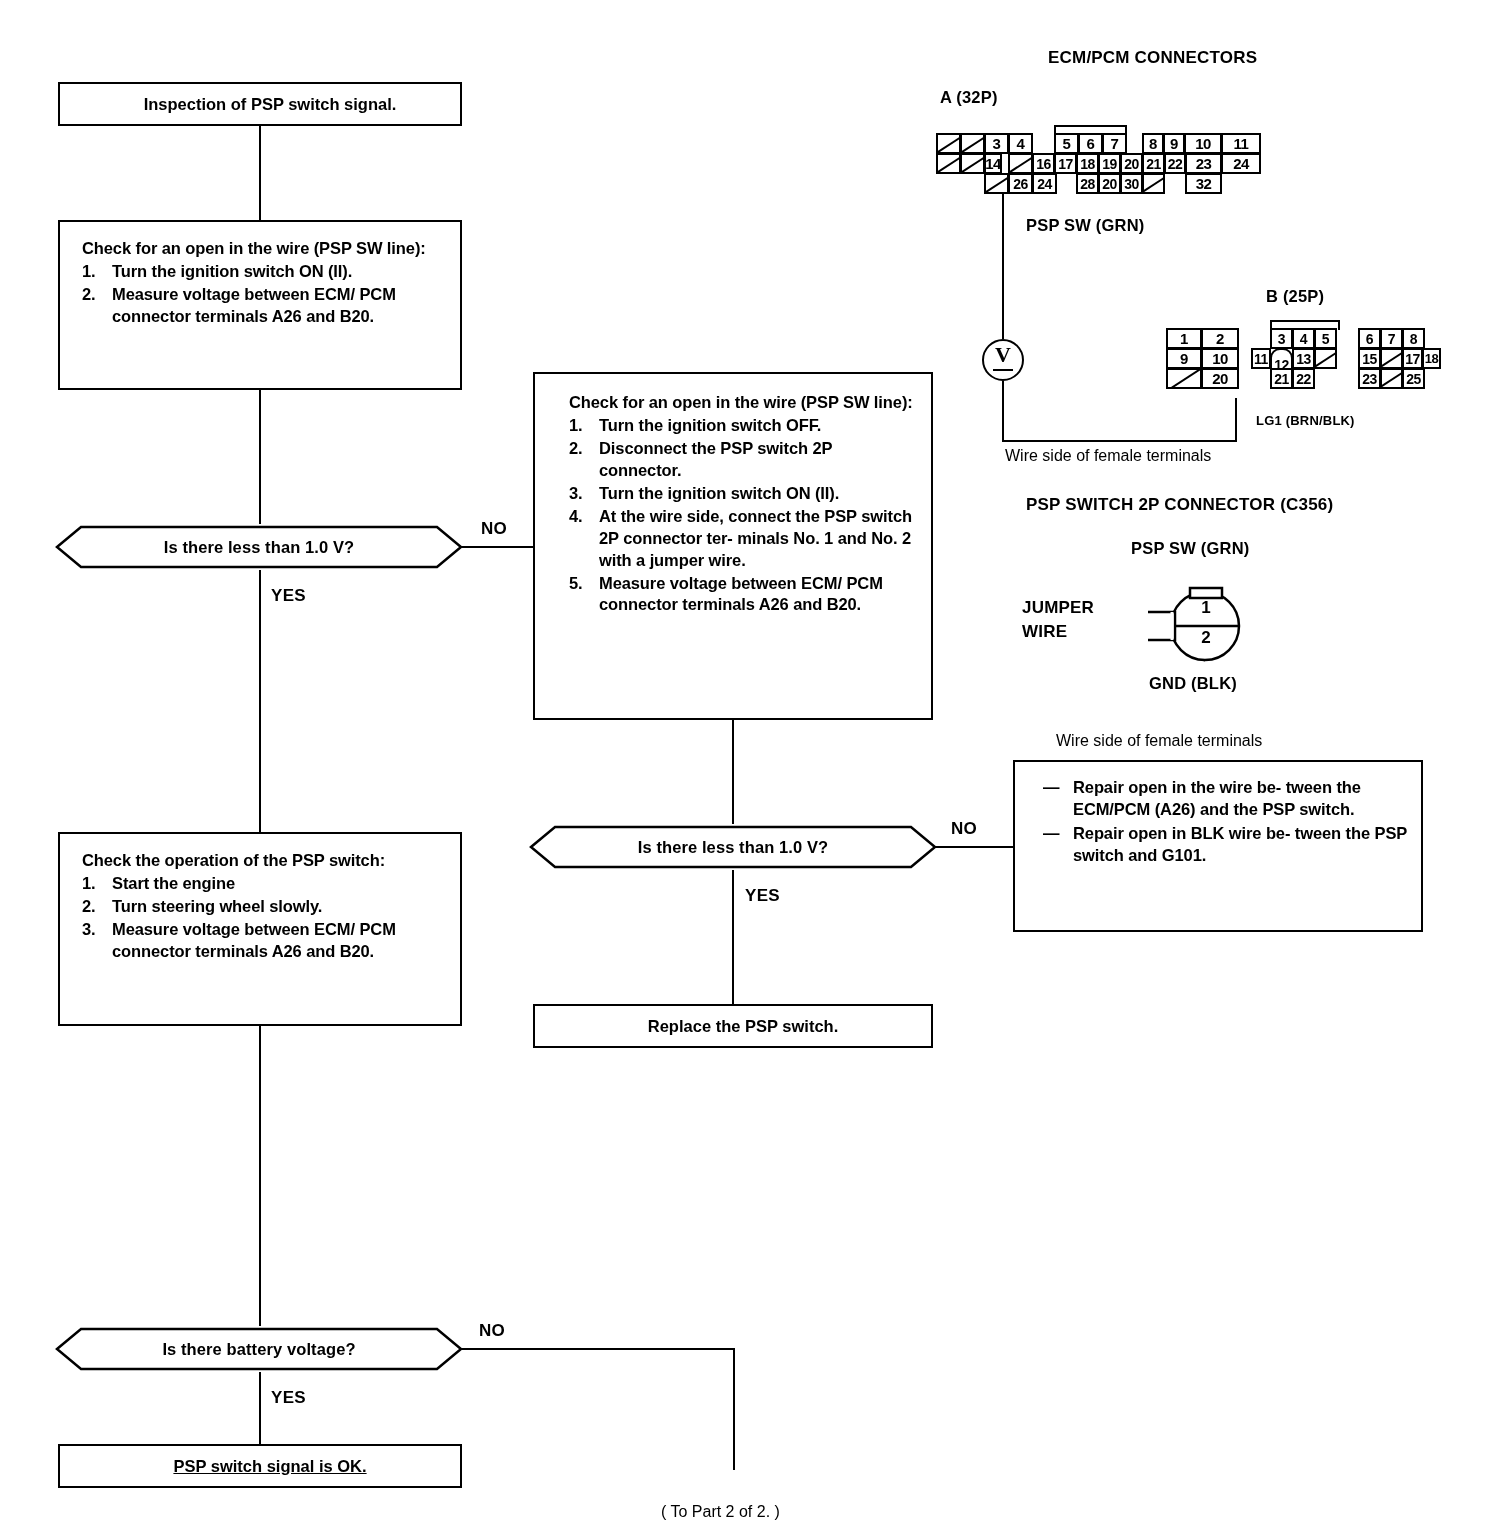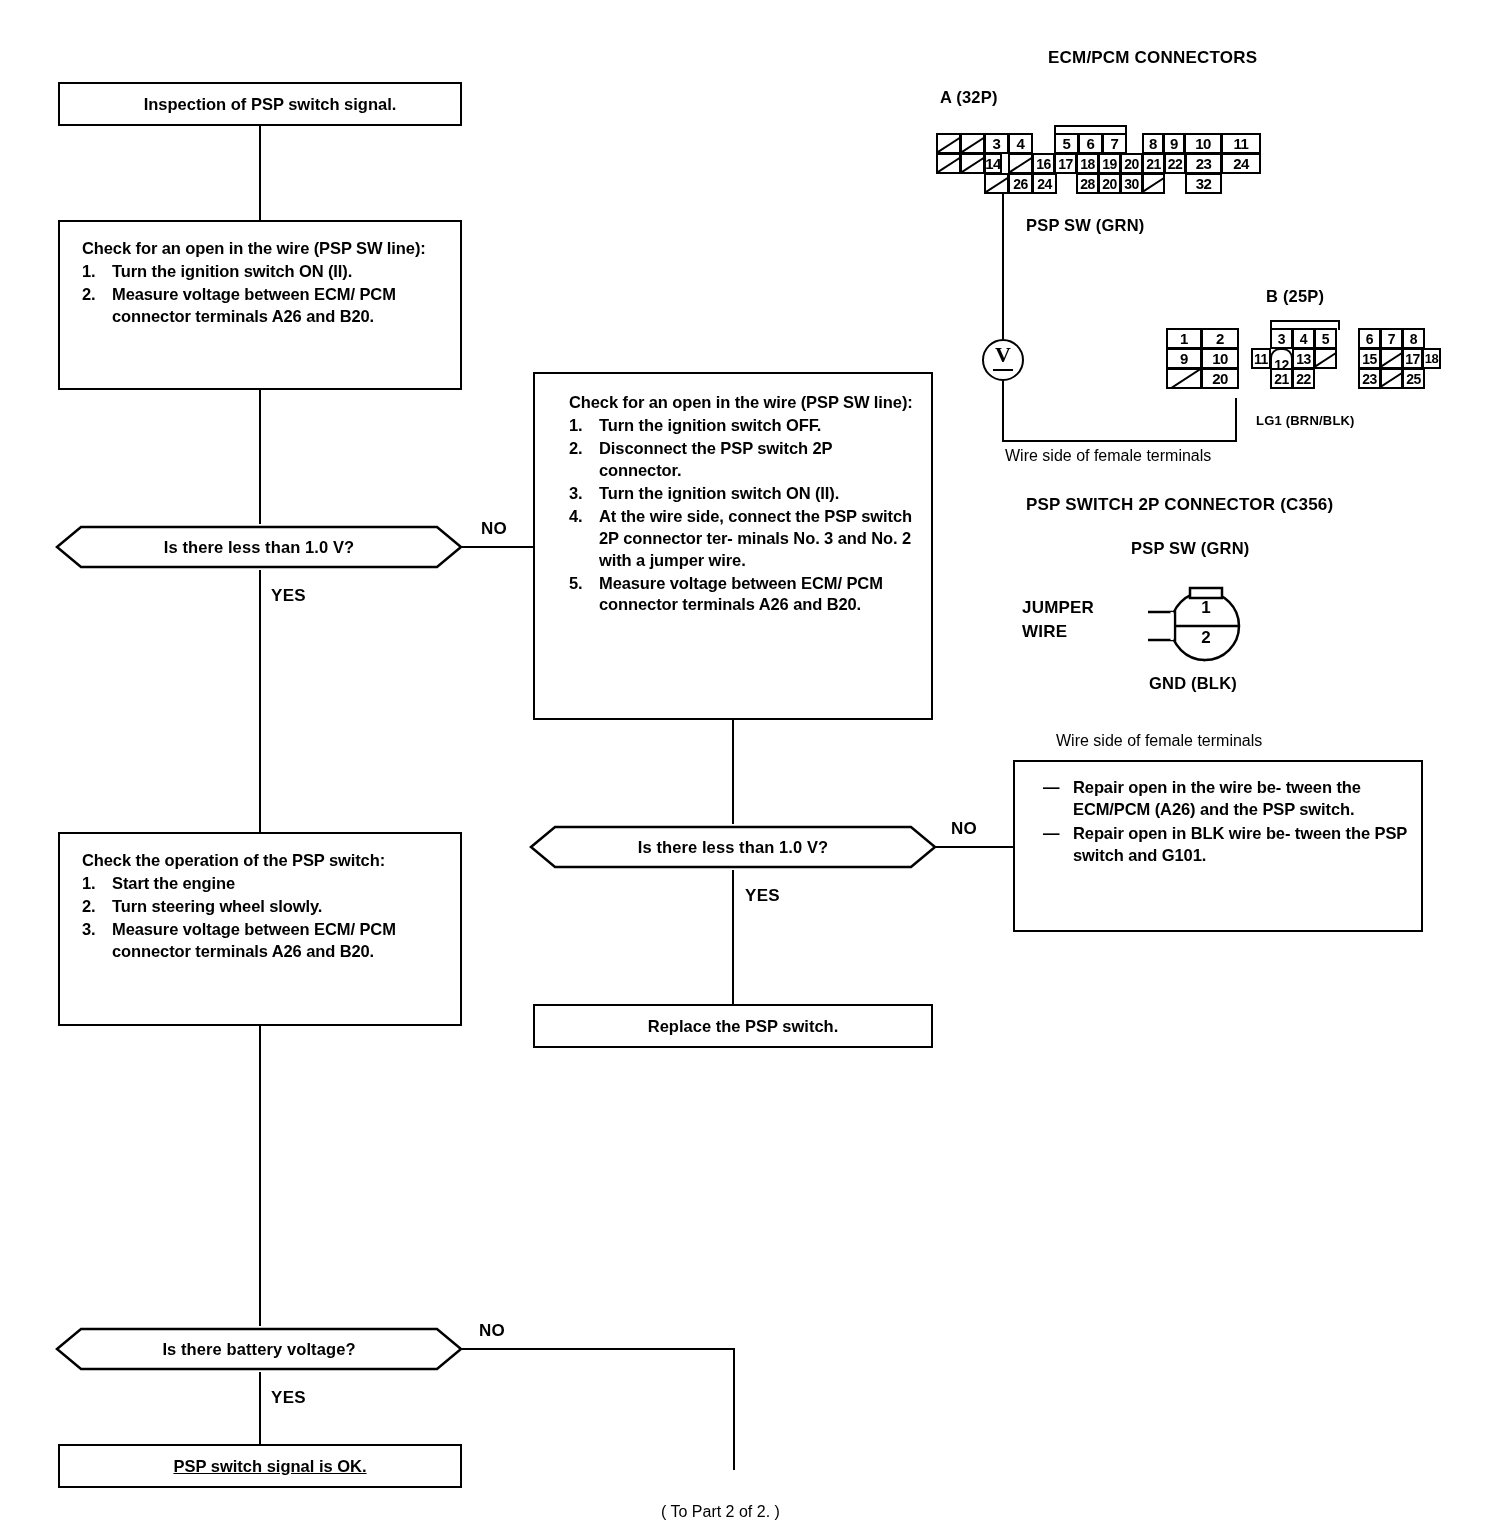--- a/index.html
+++ b/index.html
@@ -139,21 +139,21 @@
         <li>
             <span class="num">2.</span>
             <span class="txt">Disconnect the PSP switch 2P connector.</span>
           </li>
         <li>
             <span class="num">3.</span>
             <span class="txt">Turn the ignition switch ON (II).</span>
           </li>
         <li>
             <span class="num">4.</span>
-            <span class="txt">At the wire side, connect the PSP switch 2P connector ter- minals No. 3 and No. 2 with a jumper wire.</span>
+            <span class="txt">At the wire side, connect the PSP switch 2P connector ter- minals No. 1 and No. 2 with a jumper wire.</span>
           </li>
         <li>
             <span class="num">5.</span>
             <span class="txt">Measure voltage between ECM/ PCM connector terminals A26 and B20.</span>
           </li>
       </ul>
     </div>
   </div>
 
   <div class="line vl" style="left:732px;top:720px;height:104px;"></div>

